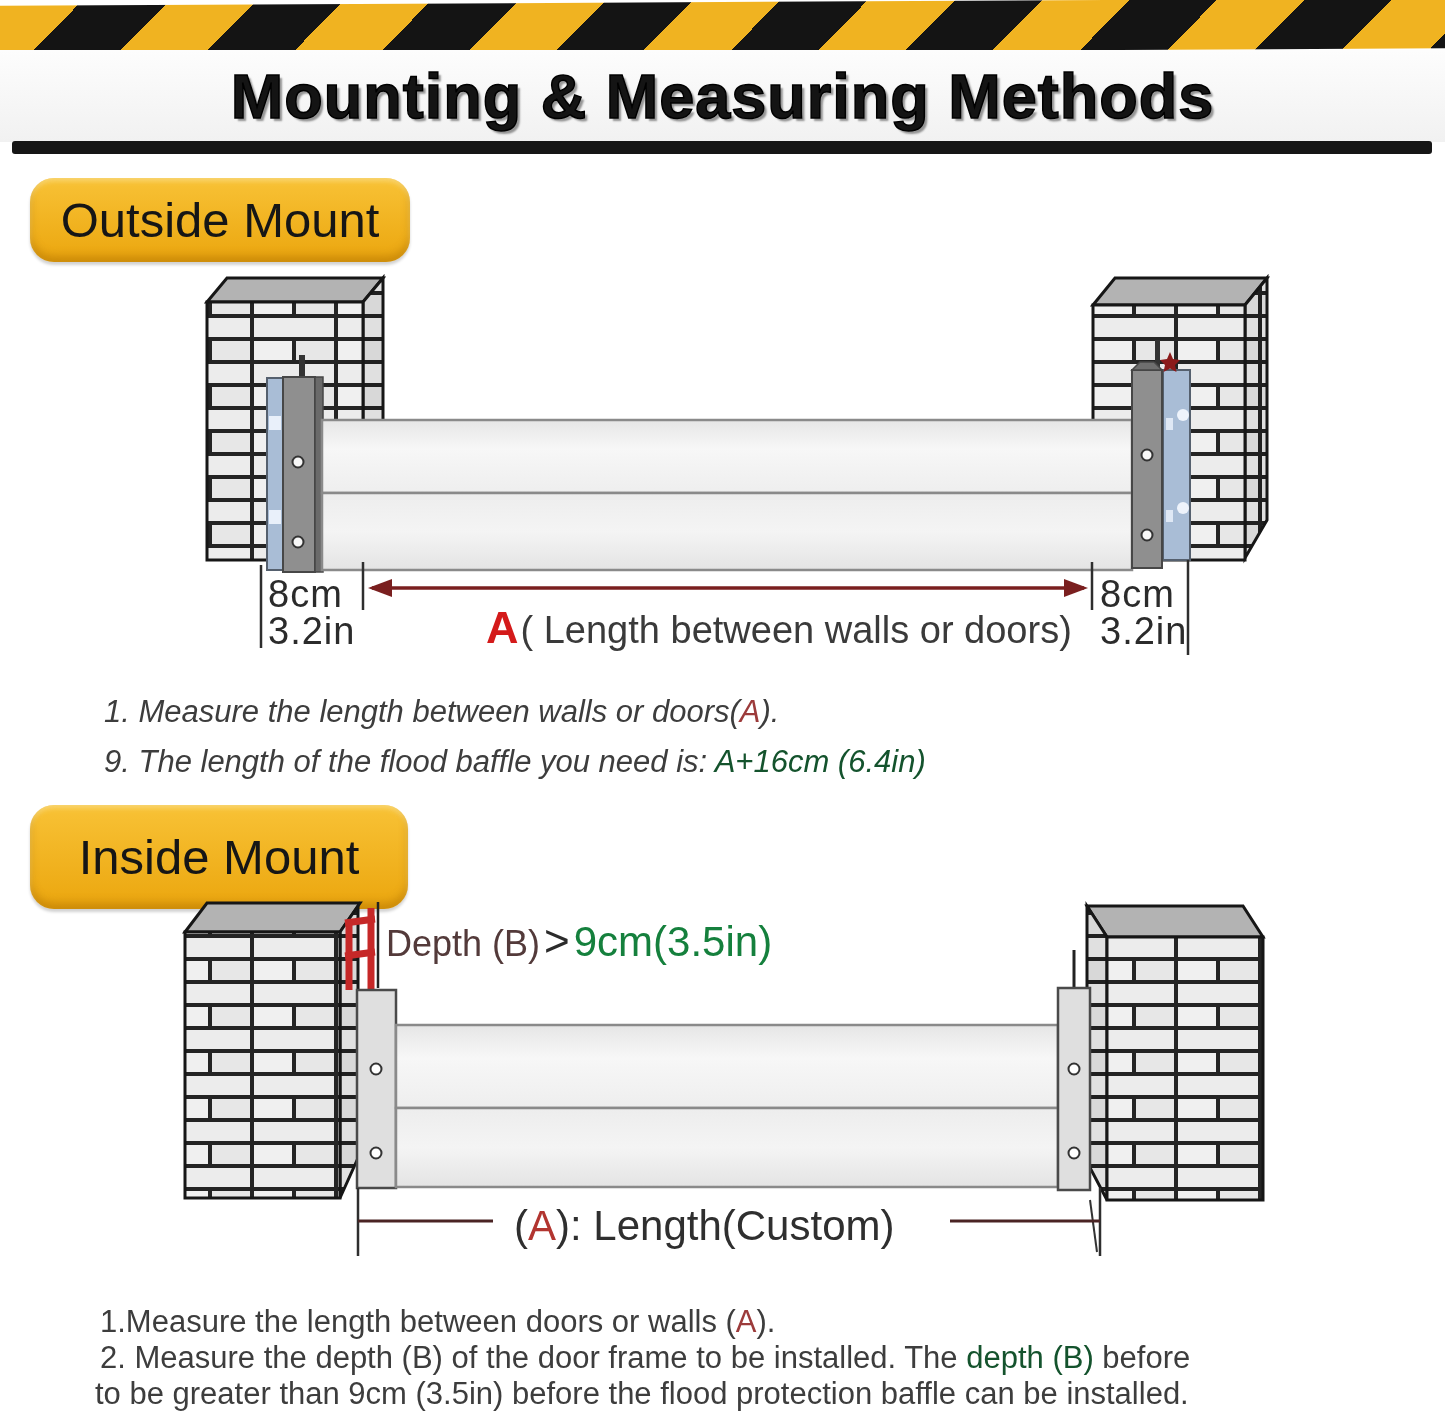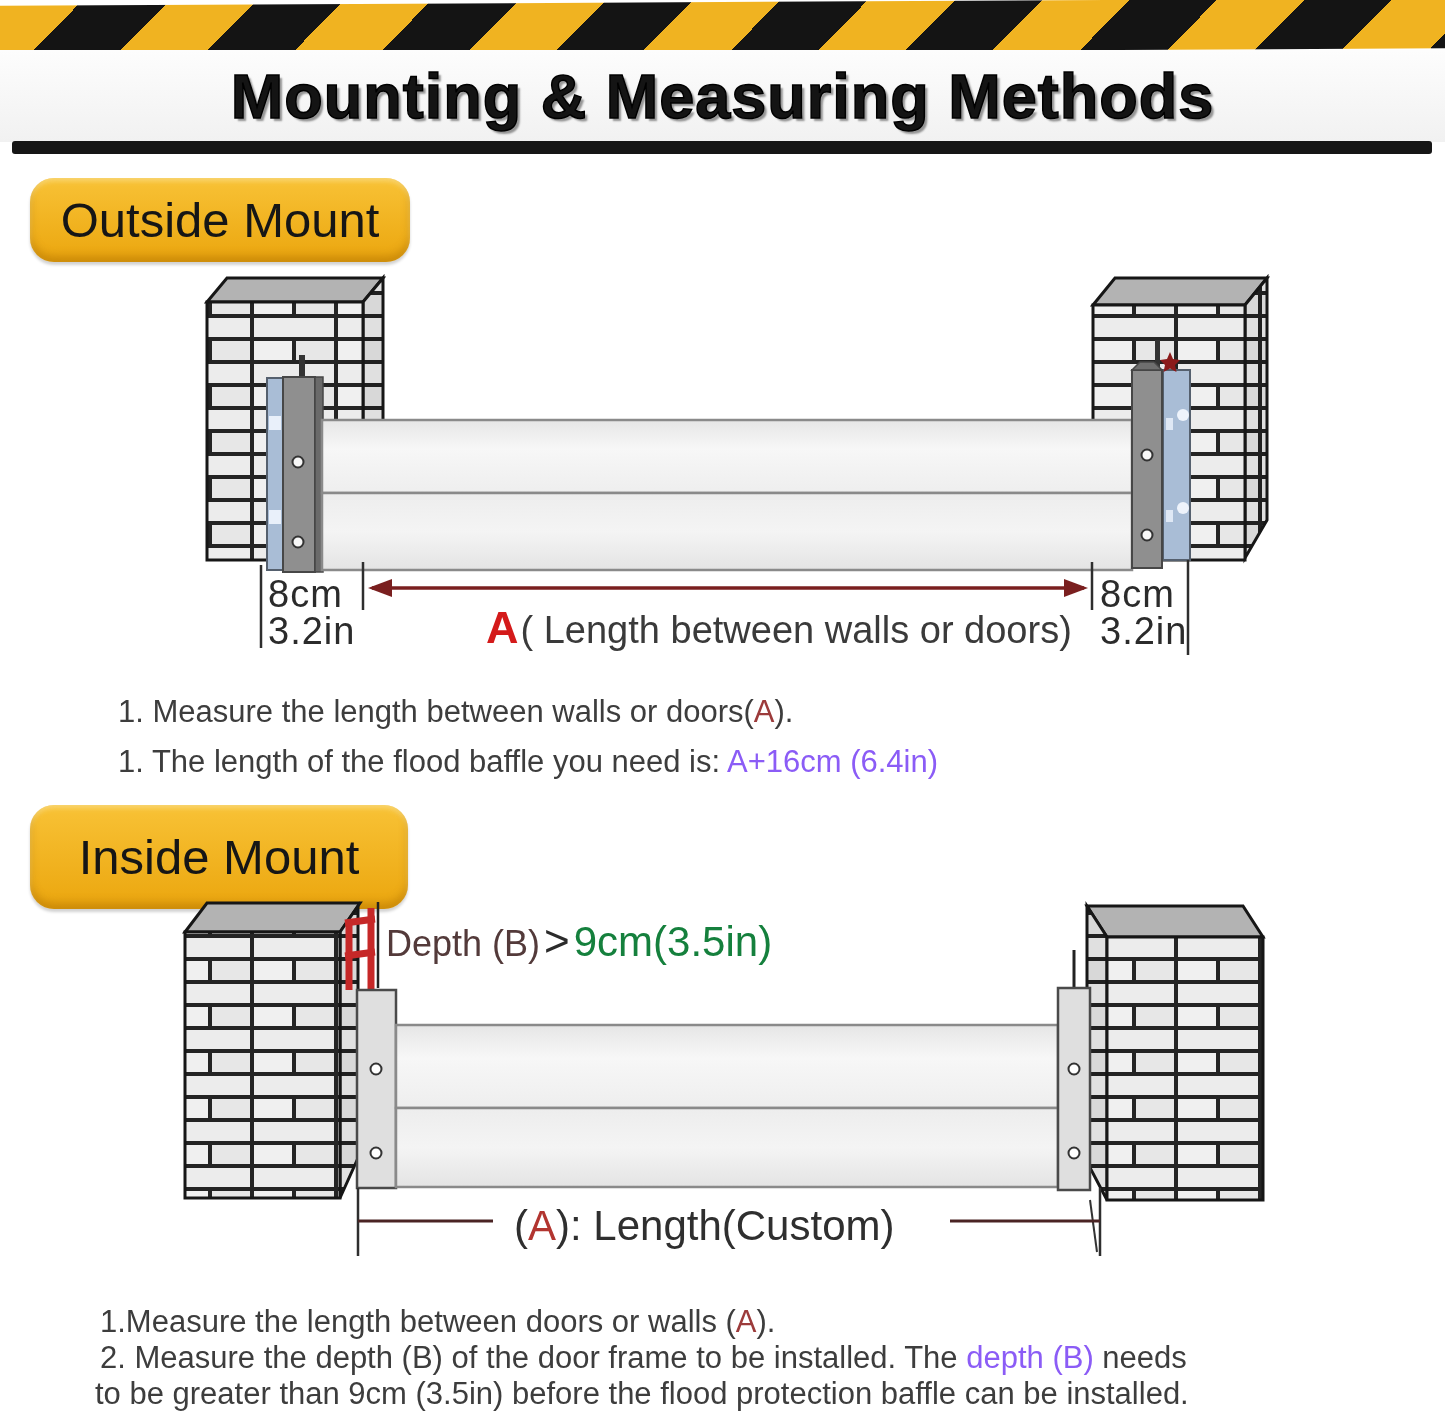--- a/index.html
+++ b/index.html
@@ -24,21 +24,21 @@
     box-shadow:inset 0 -6px 8px rgba(165,105,0,.45), inset 0 3px 5px rgba(255,236,170,.55), 0 3px 3px rgba(0,0,0,.18);
     color:#161616; font-size:49px; }
 
   
   .dim { font-size:38px; color:#2b2b2b; line-height:37px; letter-spacing:1px; }
   .alabel { display:flex; align-items:baseline; }
   .a-red { color:#d41a1a; font-weight:bold; font-size:45px; padding-right:2px; }
   .a-rest { color:#3a3a3a; font-size:38px;text-align:center; }
   .step { font-size:31px; color:#3d3d3d; }
   .a-maroon { color:#9c3b3b; }
-  .red-text { color:#8b5cf6; }
+  .red-text { color:#14532d; }
   .depthlabel { display:flex; align-items:baseline; }
   .depth-pre { font-size:36px; color:#533a3a; }
   .depth-gt { font-size:44px; color:#2b2b2b; padding:0 4px; }
   .depth-val { font-size:42px; color:#15803d; }
   .lenlabel { font-size:42px; color:#2f2f2f; }
   .lenlabel .a-mid { color:#b23530; }
 </style>
 </head>
 <body>
 
@@ -138,26 +138,26 @@
   </div>
   <div class="abs dim" style="left:1100px;top:576px;">
     <div>8cm</div>
     <div>3.2in</div>
   </div>
   <div class="abs alabel" style="left:486px;top:602px;">
     <span class="a-red">A</span>
       <span class="a-rest">( Length between walls or doors)</span>
   </div>
 
-  <div class="abs" style="left:118px;top:694px;">
+  <div class="abs" style="left:104px;top:694px;font-style:italic;">
     <div class="step">
       <span>1. Measure the length between walls or doors(</span><span class="a-maroon">A</span><span>).</span>
     </div>
     <div class="step" style="margin-top:14px;">
-      <span>1. The length of the flood baffle you need is: </span><span class="red-text">A+16cm (6.4in)</span>
+      <span>9. The length of the flood baffle you need is: </span><span class="red-text">A+16cm (6.4in)</span>
     </div>
   </div>
 
   <div class="abs ylabel" style="left:30px;top:805px;width:378px;height:104px;">Inside Mount</div>
 
   <div class="abs depthlabel" style="left:386px;top:916px;">
     <span class="depth-pre">Depth (B) </span>
       <span class="depth-gt">&gt;</span>
       <span class="depth-val">9cm(3.5in)</span>
   </div>
@@ -212,17 +212,17 @@
   </svg>
 
   <div class="abs lenlabel" style="left:514px;top:1202px;">
     <span>(</span><span class="a-mid">A</span><span>): Length(Custom)</span>
   </div>
 
   <div class="abs step" style="left:100px;top:1288px;margin-top:16px;">
     <span>1.Measure the length between doors or walls (</span><span class="a-maroon">A</span><span>).</span>
   </div>
   <div class="abs step" style="left:100px;top:1340px;">
-    <span>2. Measure the depth (B) of the door frame to be installed. The </span><span class="red-text">depth (B)</span><span> needs</span>
+    <span>2. Measure the depth (B) of the door frame to be installed. The </span><span class="red-text">depth (B)</span><span> before</span>
   </div>
   <div class="abs step" style="left:95px;top:1376px;">to be greater than 9cm (3.5in) before the flood protection baffle can be installed.</div>
 
 </div>
 
 </body></html>

